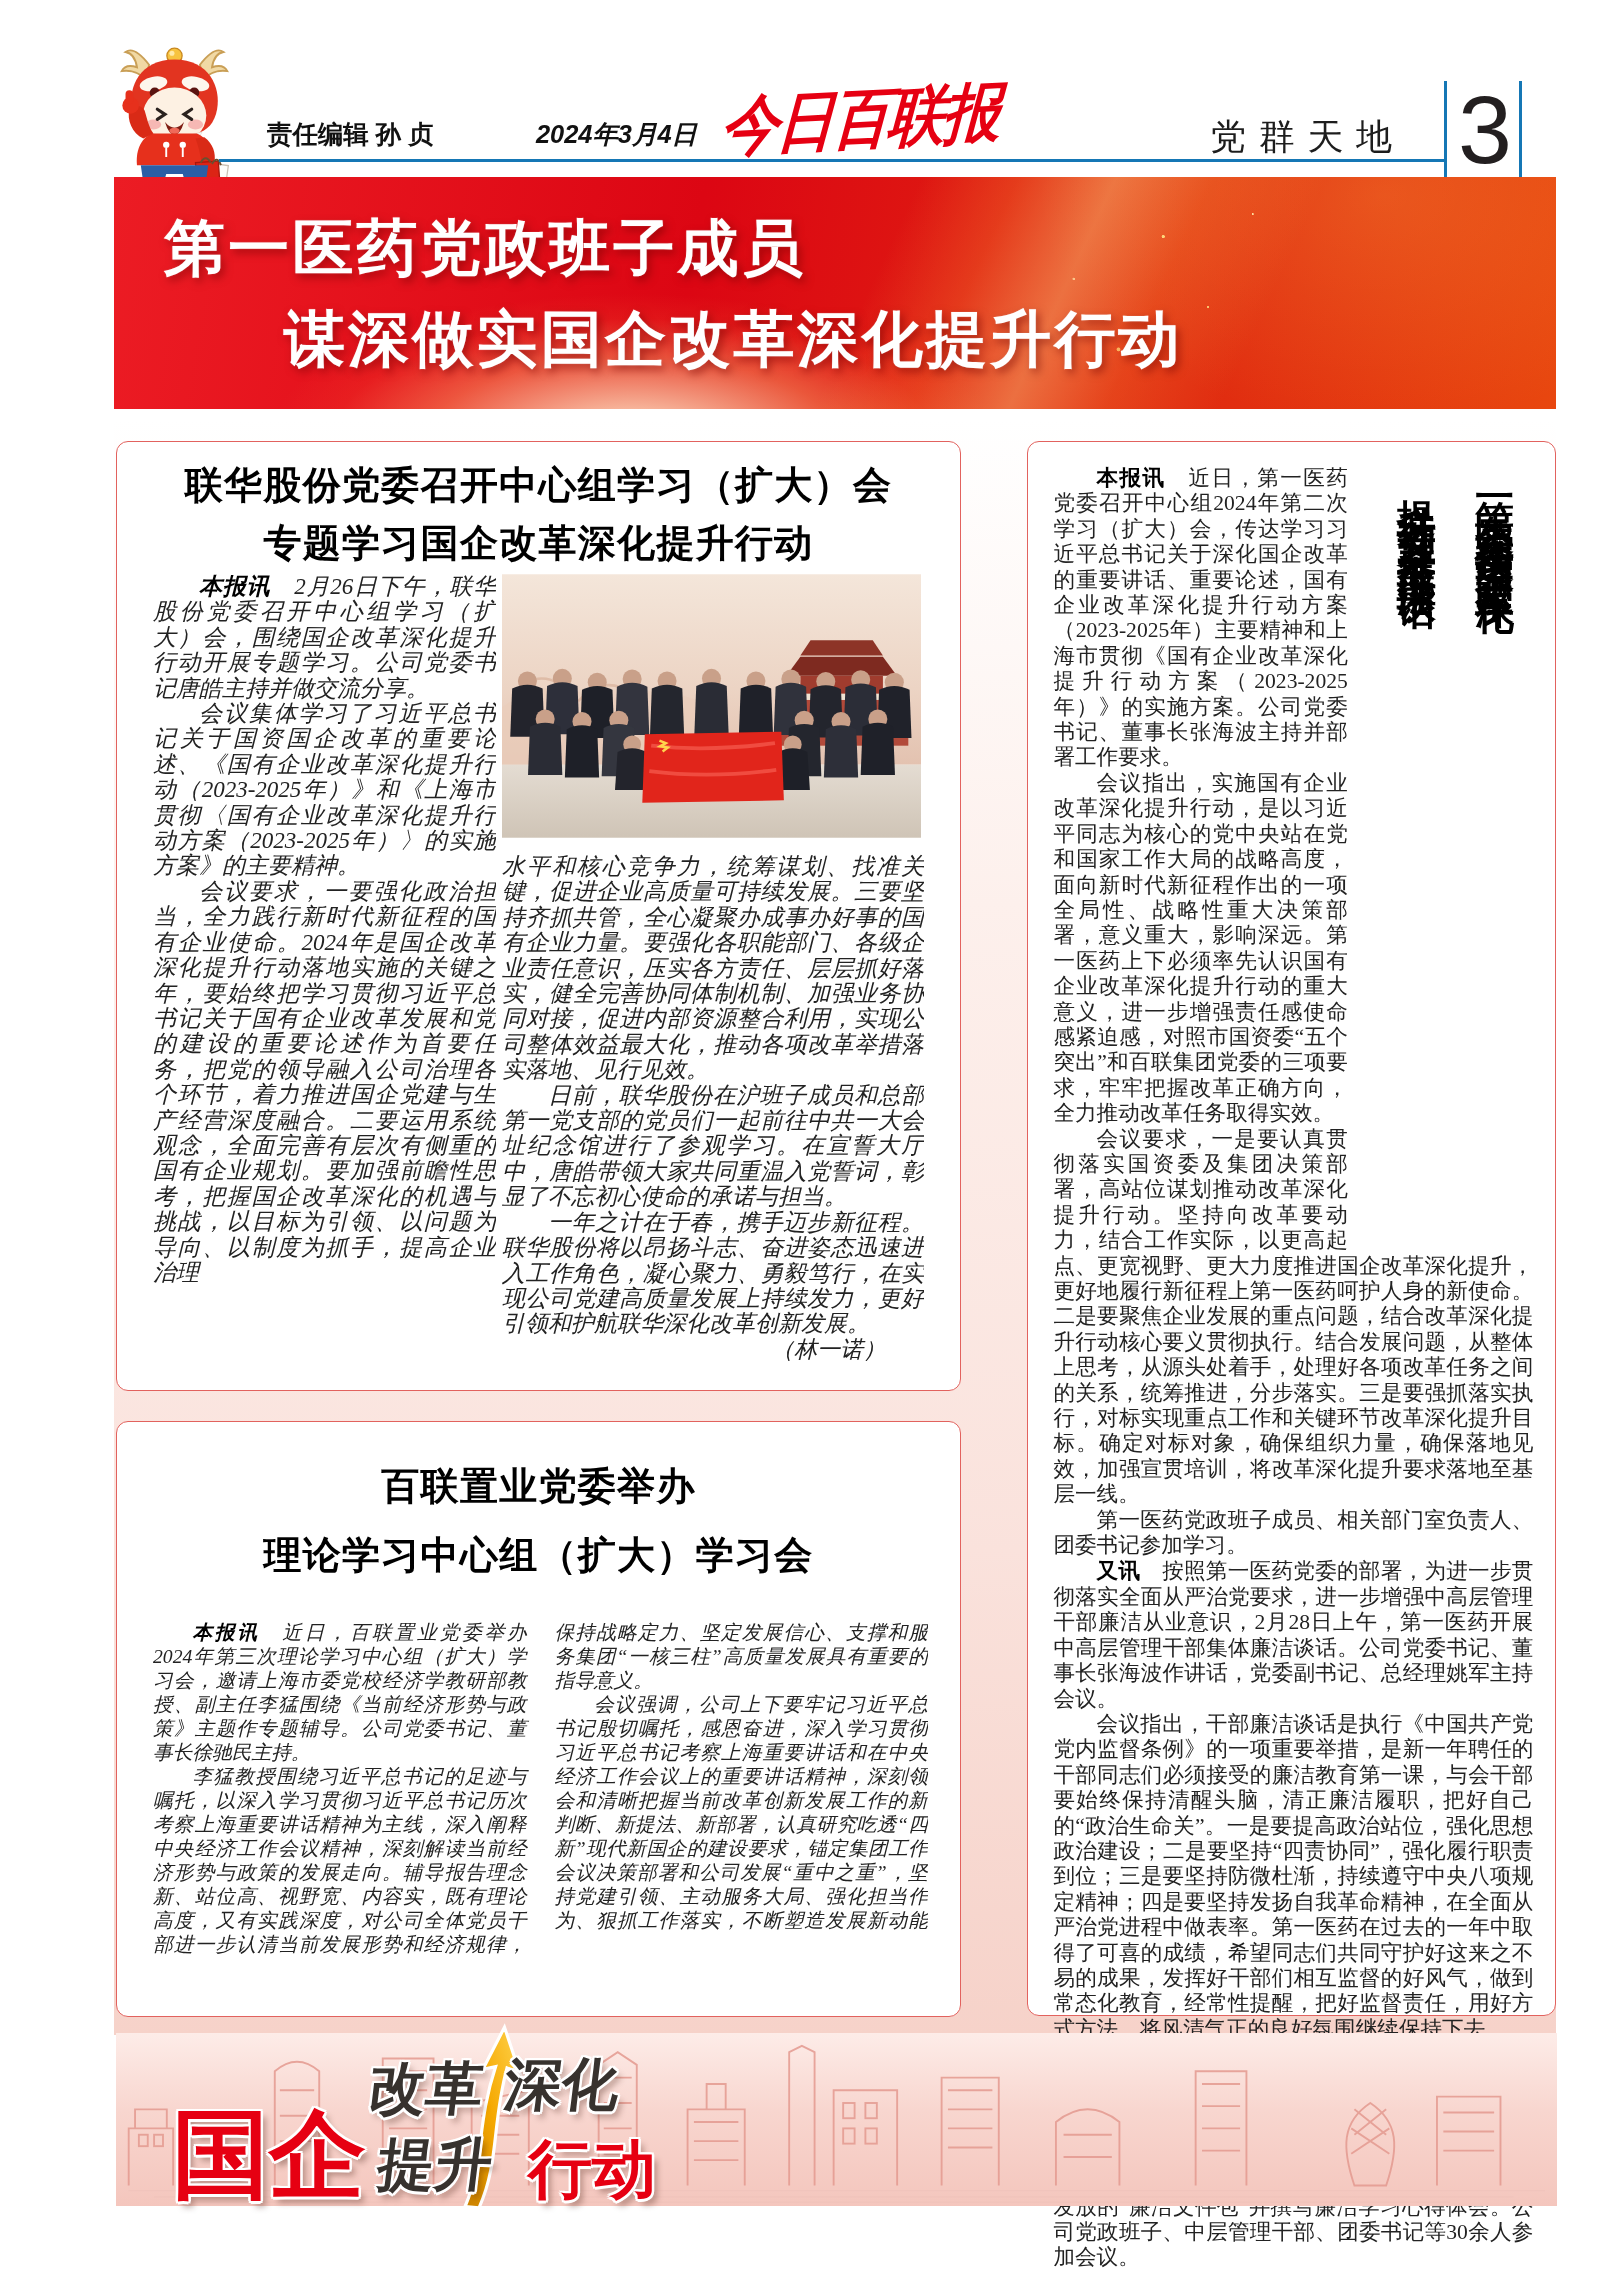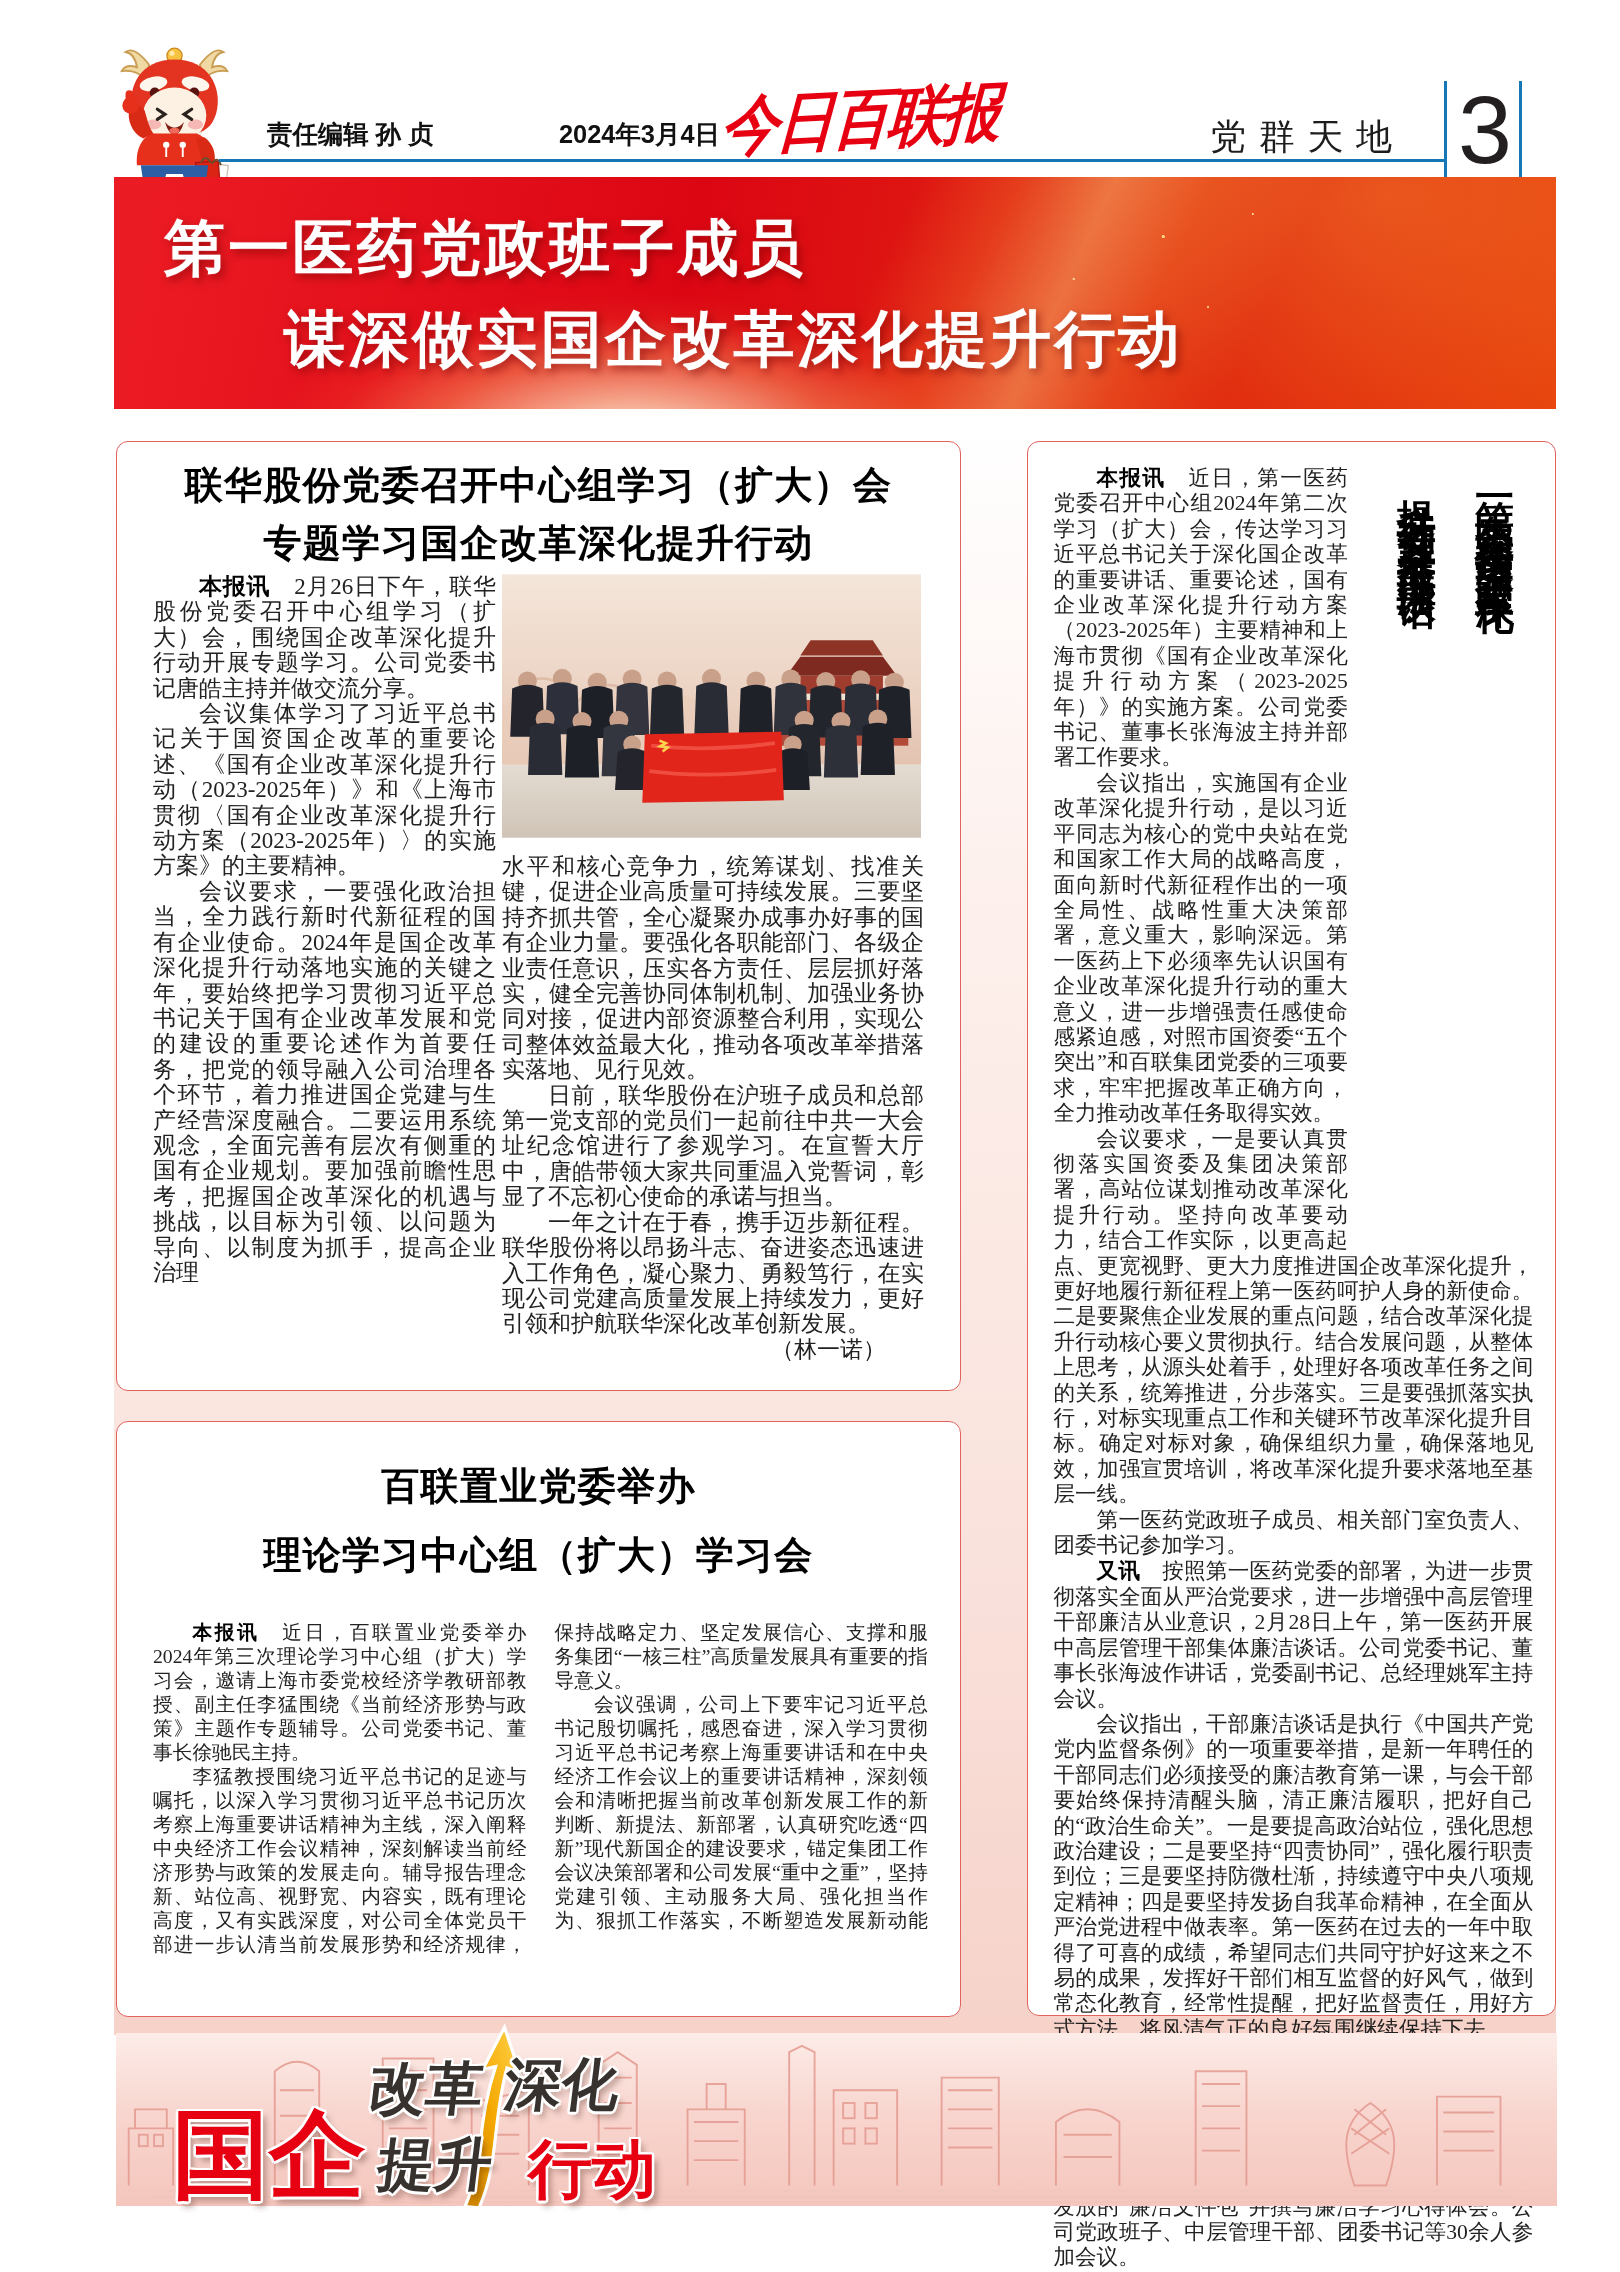--- a/index.html
+++ b/index.html
@@ -56,21 +56,21 @@
   .card1 { left:116px; top:441px;  width:845px; height:950px; }
   .card2 { left:116px; top:1421px; width:845px; height:596px; }
   .card3 { left:1027px; top:441px; width:529px;  height:1575px; }
 
   .art-title {
     position:absolute; left:0; width:100%; text-align:center;
     font-family:"Liberation Serif", serif; font-weight:700; font-size:38px; color:#000;
     letter-spacing:1.3px; white-space:nowrap;
   }
 
-  .newsbody { font-size:23px; line-height:25.4px; text-align:justify; color:#222; overflow:hidden; }
+  .newsbody { font-size:23px; line-height:25.4px; text-align:justify; color:#222; overflow:hidden;font-style:italic; }
   .newsbody p { text-indent:2em; }
   .lead-label { font-family:"Liberation Sans", sans-serif; font-weight:700; color:#000; }
   .byline-line { text-align:right; padding-right:38px; text-indent:0 !important; }
 
   
   .cols2 {
     column-count:2; column-gap:28px; column-fill:auto;
     font-size:19.7px; line-height:24px;
   }
 
@@ -141,21 +141,21 @@
     <rect x="146" y="196" width="34" height="42" fill="#fdfdfb" stroke="#c9c0b4" stroke-width="2" transform="rotate(8 146 196)"></rect>
     <rect x="128" y="196" width="36" height="40" fill="#dc2415" stroke="#a8160b" stroke-width="2" transform="rotate(-4 128 196)"></rect>
     <path d="M136,196 q8,-14 16,0 M154,198 q8,-14 14,2" stroke="#6b4f2f" stroke-width="3" fill="none"></path>
 
     <path d="M42,200 L148,200 L144,228 L112,228 L108,214 L82,214 L78,228 L46,228 Z" fill="#2b5ea5"></path>
     <path d="M38,228 q-10,14 4,16 l30,0 q6,-8 -2,-16 Z" fill="#e8891c" stroke="#a85d0d" stroke-width="2"></path>
     <path d="M150,228 q10,14 -4,16 l-30,0 q-6,-8 2,-16 Z" fill="#e8891c" stroke="#a85d0d" stroke-width="2"></path>
   </svg>
 
   <div class="abs hdr-text" style="left:267px;top:118px;">责任编辑 孙 贞</div>
-  <div class="abs hdr-text" style="left:559px;top:118px;">2024年3月4日</div>
+  <div class="abs hdr-text" style="left:536px;top:118px;font-style:italic;">2024年3月4日</div>
   <div class="abs masthead" style="left:721px;top:81px;">今日百联报</div>
   <div class="abs section-name" style="left:1210px;top:113px;">党群天地</div>
 
   <div class="abs blue-hline" style="left:219px;top:159px;width:1225px;"></div>
   <div class="abs blue-vline" style="left:1444px;top:81px;height:107px;"></div>
   <div class="abs blue-vline" style="left:1519px;top:81px;height:107px;"></div>
   <div class="abs pagenum" style="left:1458px;top:81px;">3</div>
 </div>
 
 <div class="abs banner">

